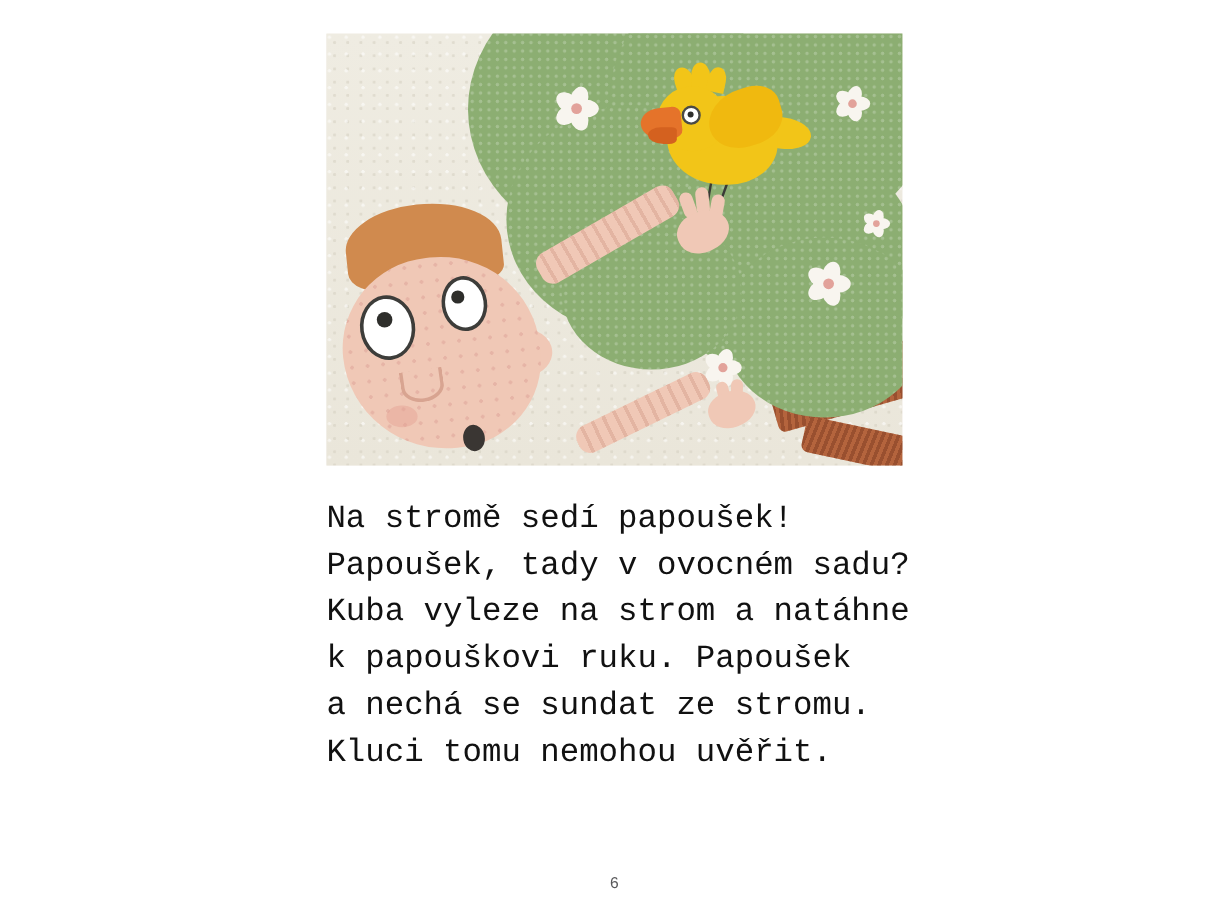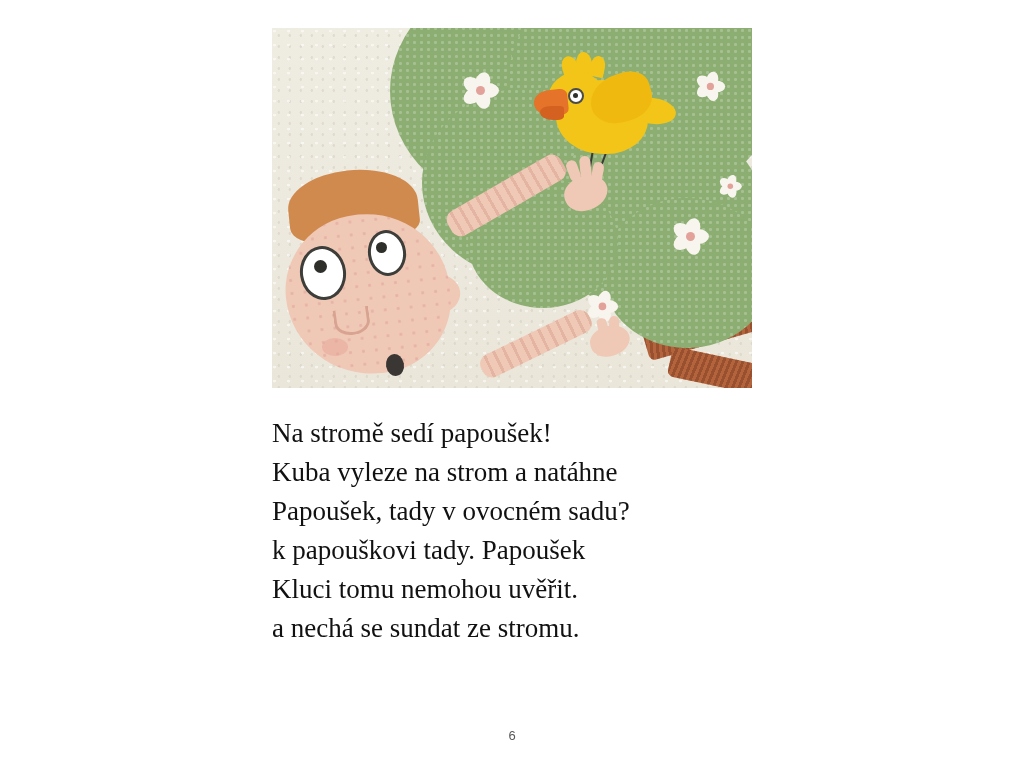--- a/index.html
+++ b/index.html
@@ -293,21 +293,21 @@
 
   
   #text-block {
     position: absolute;
     left: 272px;
     top: 414px;
     width: 520px;
   }
   #text-block p {
     margin: 0;
-    font-family: Liberation Serif, serif;
+    font-family: Liberation Mono, monospace;
     font-size: 27px;
     line-height: 39px;
     color: #111111;
     white-space: nowrap;
   }
 
   #page-number {
     position: absolute;
     left: 0;
     top: 728px;
@@ -420,22 +420,22 @@
     <div class="hand" id="hand-up"></div>
 
     <div class="arm" id="arm-low"></div>
     <div class="finger" id="f4"></div>
     <div class="finger" id="f5"></div>
     <div class="hand" id="hand-low"></div>
   </div>
 
   <div id="text-block">
     <p>Na stromě sedí papoušek!</p>
+    <p>Papoušek, tady v ovocném sadu?</p>
     <p>Kuba vyleze na strom a natáhne</p>
-    <p>Papoušek, tady v ovocném sadu?</p>
-    <p>k papouškovi tady. Papoušek</p>
+    <p>k papouškovi ruku. Papoušek</p>
+    <p>a nechá se sundat ze stromu.</p>
     <p>Kluci tomu nemohou uvěřit.</p>
-    <p>a nechá se sundat ze stromu.</p>
   </div>
 
   <div id="page-number">6</div>
 
 </div>
 
 </body></html>

